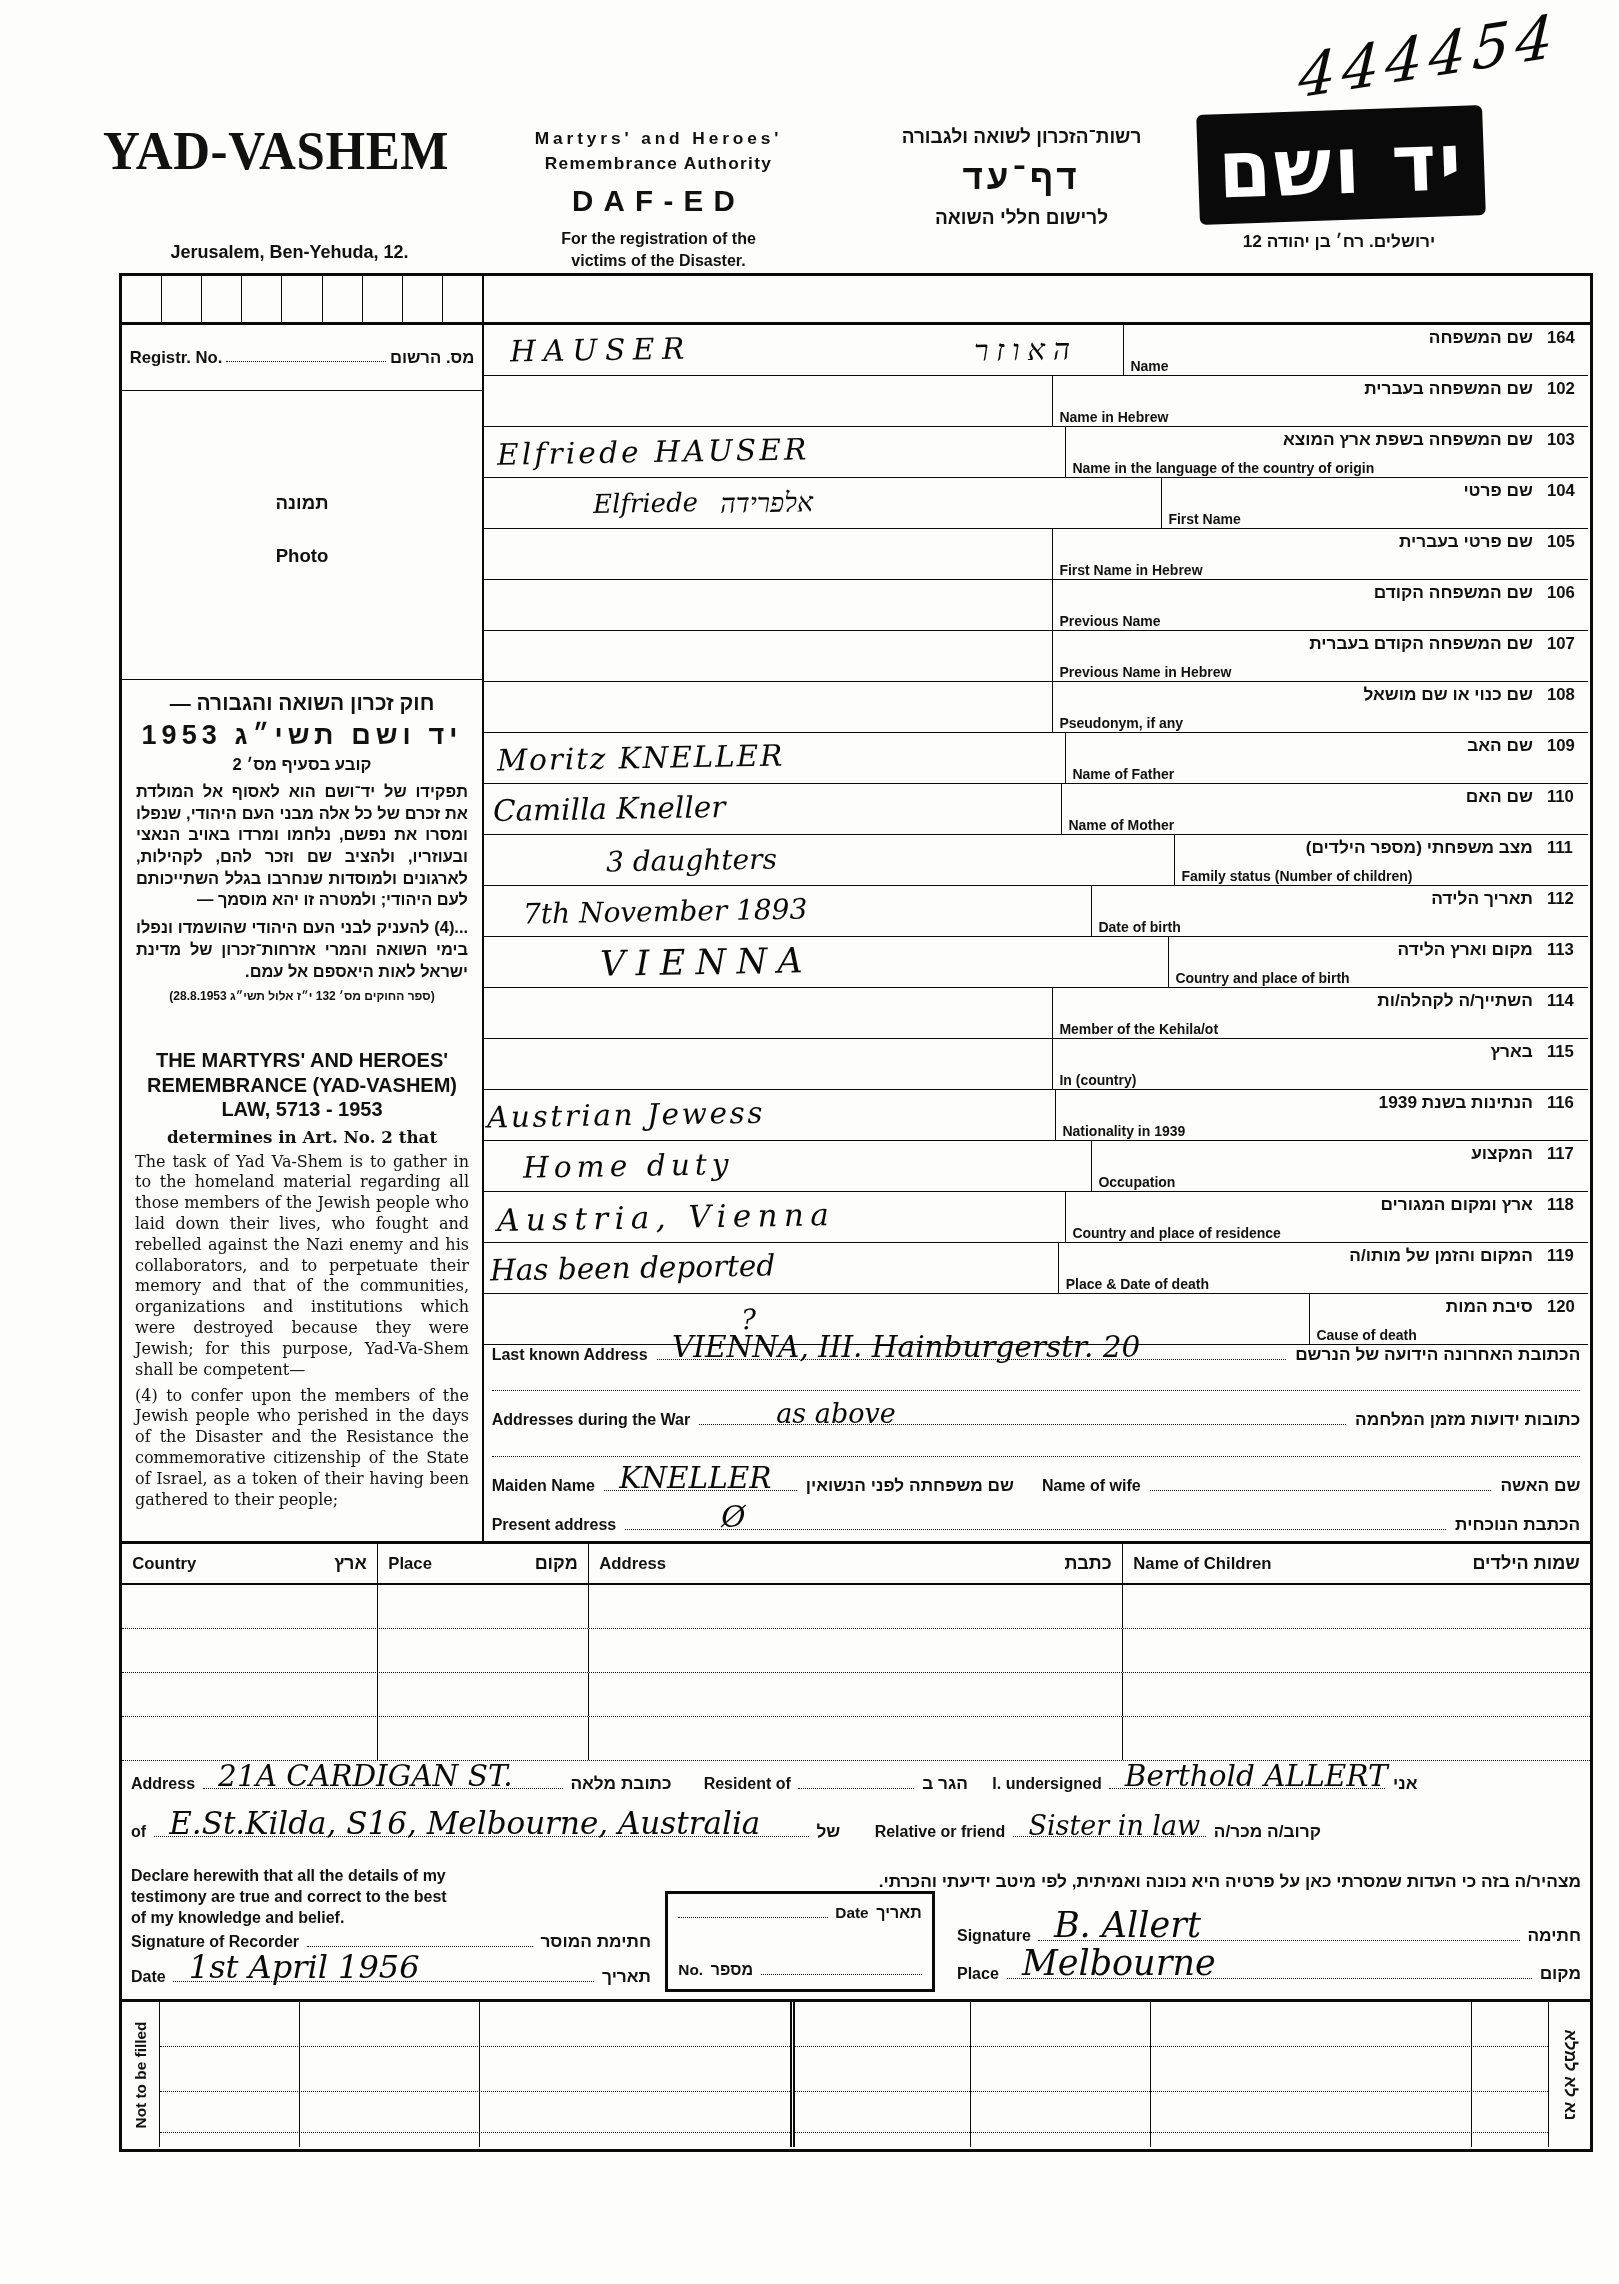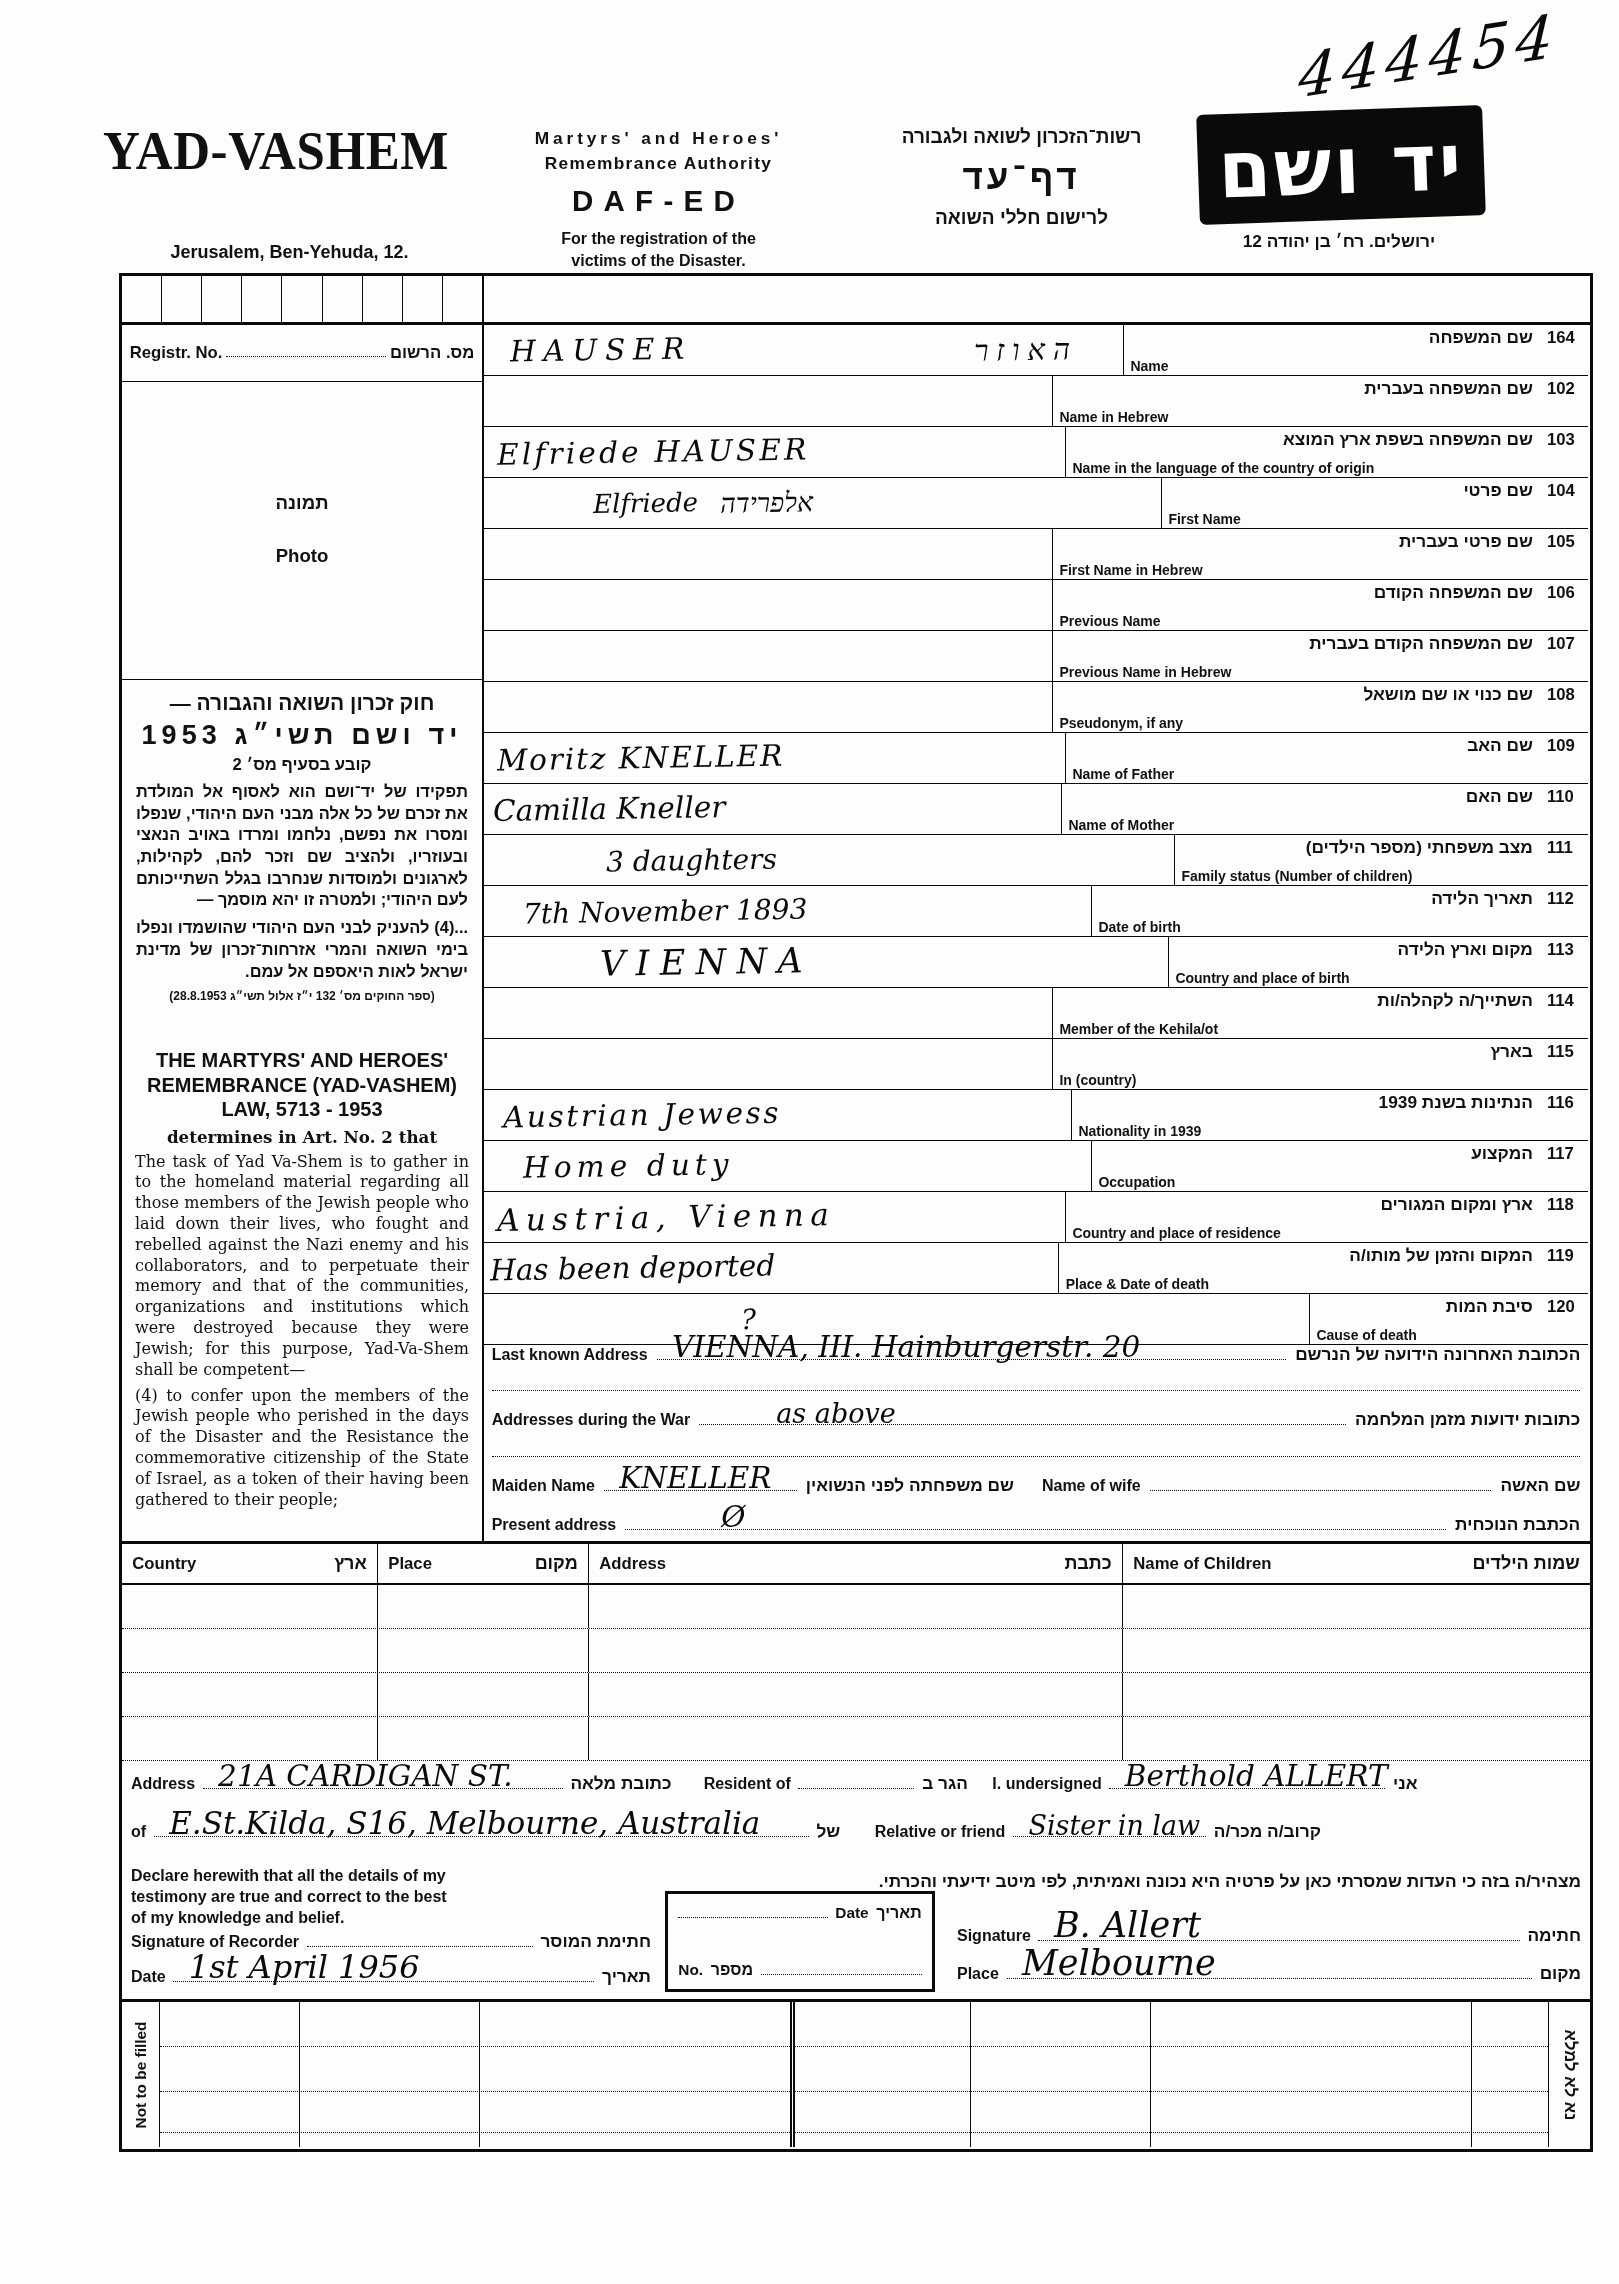--- a/index.html
+++ b/index.html
@@ -35,21 +35,21 @@
   .form{position:absolute;left:119px;top:273px;width:1474px;height:1879px;
         border:3.9px solid #0a0a0a;box-sizing:border-box;}
   .toprule{position:absolute;left:0;top:46px;width:100%;height:3.2px;background:#0a0a0a;}
 
   
   .leftcol{position:absolute;left:0;top:0;width:360px;height:1265px;
         border-right:2.6px solid #0a0a0a;box-sizing:content-box;}
   .cells{position:absolute;left:0;top:0;width:360px;height:46px;display:flex;}
   .cells div{flex:1;border-right:1.3px solid #0a0a0a;}
   .cells div:last-child{border-right:none;}
-  .registr{position:absolute;left:0;top:49px;width:360px;height:57px;border-bottom:1.9px solid #0a0a0a;
+  .registr{position:absolute;left:0;top:49px;width:360px;height:66px;border-bottom:1.9px solid #0a0a0a;
         box-sizing:border-box;display:flex;align-items:center;gap:3.9px;padding:0 7.7px;}
   .registr .lab{font-weight:bold;font-size:16.7px;white-space:nowrap;}
   .dots{flex:1;border-bottom:1.9px dotted #111;height:7.7px;position:relative;}
   .photo{position:absolute;left:0;top:103px;width:360px;height:301px;border-bottom:1.3px solid #0a0a0a;
         box-sizing:border-box;display:flex;flex-direction:column;align-items:center;justify-content:center;gap:31px;}
   .photo span{font-weight:bold;font-size:18.6px;}
   .lawhe{position:absolute;left:0;top:403px;width:360px;height:358px;box-sizing:border-box;
         padding:11.6px 14px 0 14px;text-align:center;}
   .lawhe .t1{font-weight:bold;font-size:21px;}
   .lawhe .t2{font-weight:bold;font-size:27px;letter-spacing:5.1px;margin-top:5.1px;}
@@ -75,21 +75,21 @@
   .fen{position:absolute;left:6.4px;bottom:0.6px;font-weight:bold;font-size:14px;white-space:nowrap;}
   .f101 .fval{justify-content:space-between;padding:0 45px 0 26px;}
   .f101 .hw{font-size:29.5px;letter-spacing:7.7px;}
   .f103 .fval{padding-left:13px;} .f103 .hw{font-size:29.5px;letter-spacing:3.2px;}
   .f104 .fval{padding-left:109px;}
   .f109 .fval{padding-left:13px;} .f109 .hw{font-size:29.5px;letter-spacing:1.9px;}
   .f110 .fval{padding-left:9px;} .f110 .hw{font-size:29.5px;}
   .f111 .fval{padding-left:122px;} .f111 .hw{font-size:28px;}
   .f112 .fval{padding-left:39px;} .f112 .hw{font-size:28px;}
   .f113 .fval{padding-left:116px;} .f113 .hw{font-size:35px;letter-spacing:10.3px;}
-  .f116 .fval{padding-left:19px;} .f116 .hw{font-size:29.5px;letter-spacing:2.6px;}
+  .f116 .fval{padding-left:3px;} .f116 .hw{font-size:29.5px;letter-spacing:2.6px;}
   .f117 .fval{padding-left:39px;} .f117 .hw{font-size:29.5px;letter-spacing:5.1px;}
   .f118 .fval{padding-left:13px;} .f118 .hw{font-size:31px;letter-spacing:6.4px;}
   .f119 .fval{padding-left:6.4px;} .f119 .hw{font-size:29.5px;}
   .f120 .fval{padding-left:257px;} .f120 .hw{font-size:28px;}
 
   
   .addr{position:absolute;left:362px;top:1064px;width:1104px;height:201px;box-sizing:border-box;
         padding:3.9px 7.7px 0 7.7px;display:flex;flex-direction:column;justify-content:space-between;}
   .ar{display:flex;align-items:baseline;gap:9px;}
   .ar .lab{font-weight:bold;font-size:16px;white-space:nowrap;}

